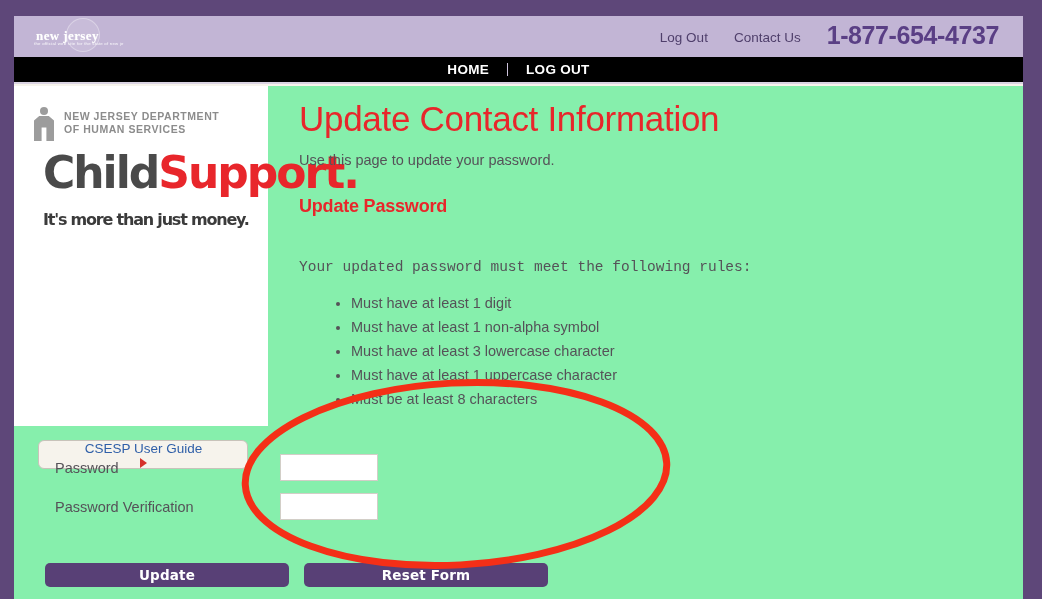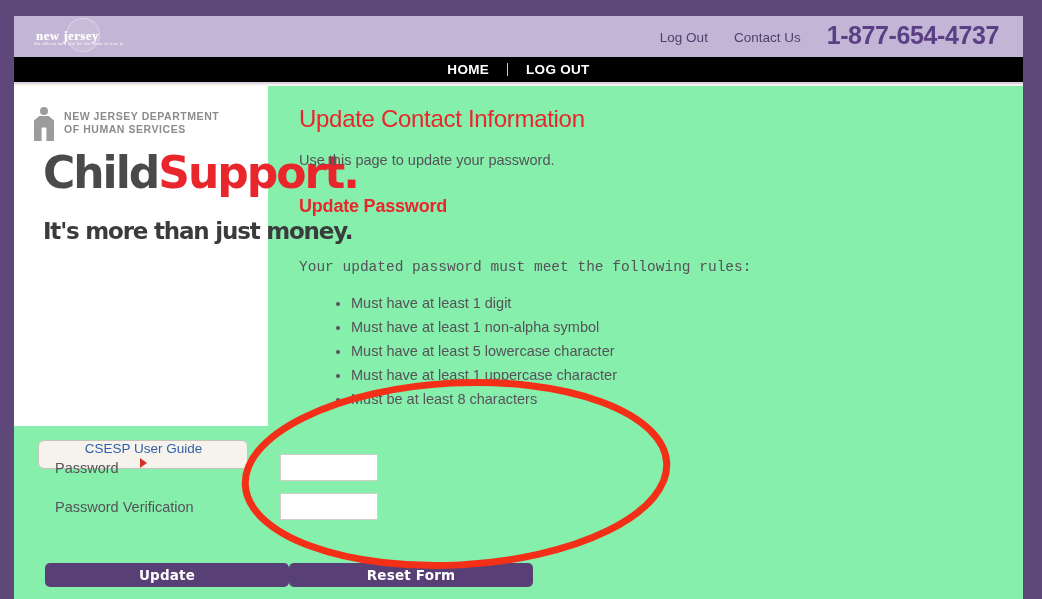--- a/index.html
+++ b/index.html
@@ -205,25 +205,25 @@
     font-size: 44px;
     font-weight: bold;
     line-height: 50px;
     letter-spacing: -2px;
     white-space: nowrap;
   }
   #brand .brand-main .word-child { color: #4a4a4a; }
   #brand .brand-main .word-support { color: #e8262b; }
   #brand .brand-tag {
     font-family: "DejaVu Sans", sans-serif;
-    font-size: 23px;
+    font-size: 16px;
     font-weight: bold;
     color: #3b3b3b;
     letter-spacing: -1.2px;
-    margin-top: 20px;
+    margin-top: 12px;
     white-space: nowrap;
   }
 
   #csesp-button {
     position: absolute;
     left: 24px;
     top: 354px;
     width: 210px;
     height: 29px;
     background: #f6f3ec;
@@ -252,21 +252,21 @@
   #main {
     position: absolute;
     left: 254px;
     top: 0;
     width: 755px;
     height: 529px;
     padding: 12px 0 0 31px;
   }
 
   #page-title {
-    font-size: 24px;
+    font-size: 35px;
     color: #e8262b;
     font-weight: normal;
     letter-spacing: -0.3px;
     line-height: 42px;
   }
   #page-subtitle {
     margin-top: 12px;
     font-size: 14.5px;
     color: #555258;
   }
@@ -327,21 +327,21 @@
     margin-top: 3px;
     font-size: 14px;
     color: #000000;
   }
 
   #button-row {
     position: absolute;
     left: 31px;
     top: 477px;
     display: flex;
-    gap: 0;
+    gap: 15px;
   }
   .form-button {
     width: 244px;
     height: 24px;
     background: #584076;
     border: none;
     border-radius: 5px;
     color: #ffffff;
     font-family: "DejaVu Sans", sans-serif;
     font-size: 13.5px;
@@ -421,21 +421,21 @@
     <div id="main">
 
       <h1 id="page-title">Update Contact Information</h1>
       <p id="page-subtitle">Use this page to update your password.</p>
       <h2 id="section-title">Update Password</h2>
       <p id="rules-intro">Your updated password must meet the following rules:</p>
 
       <ul id="rules-list">
         <li>Must have at least 1 digit</li>
         <li>Must have at least 1 non-alpha symbol</li>
-        <li>Must have at least 5 lowercase character</li>
+        <li>Must have at least 3 lowercase character</li>
         <li>Must have at least 1 uppercase character</li>
         <li>Must be at least 8 characters</li>
       </ul>
 
     </div>
 
     <div id="form-block">
 
       <div class="form-row">
         <span class="form-label">Password</span>

